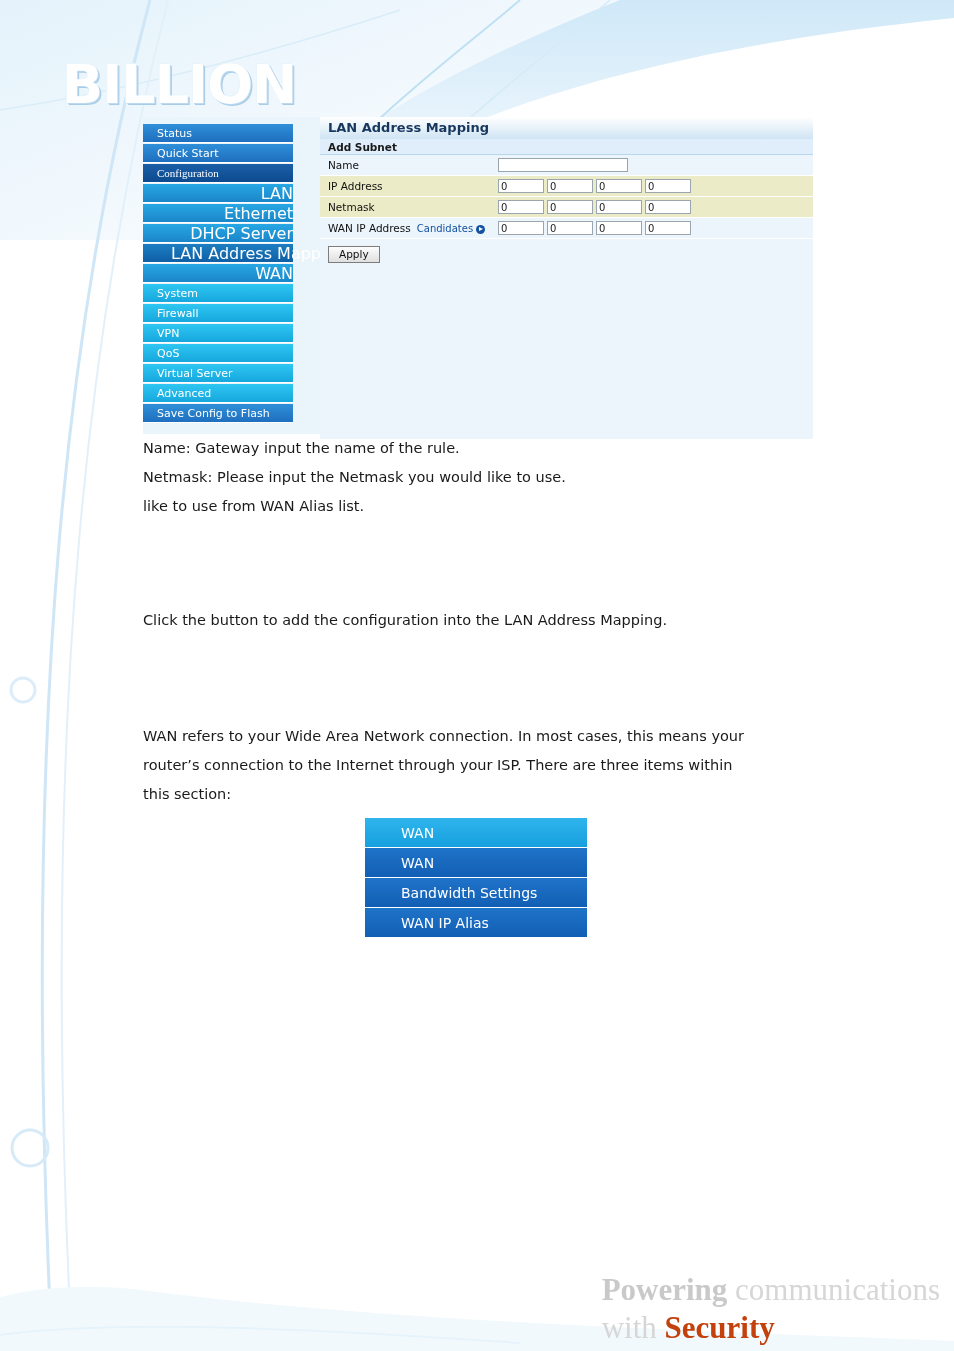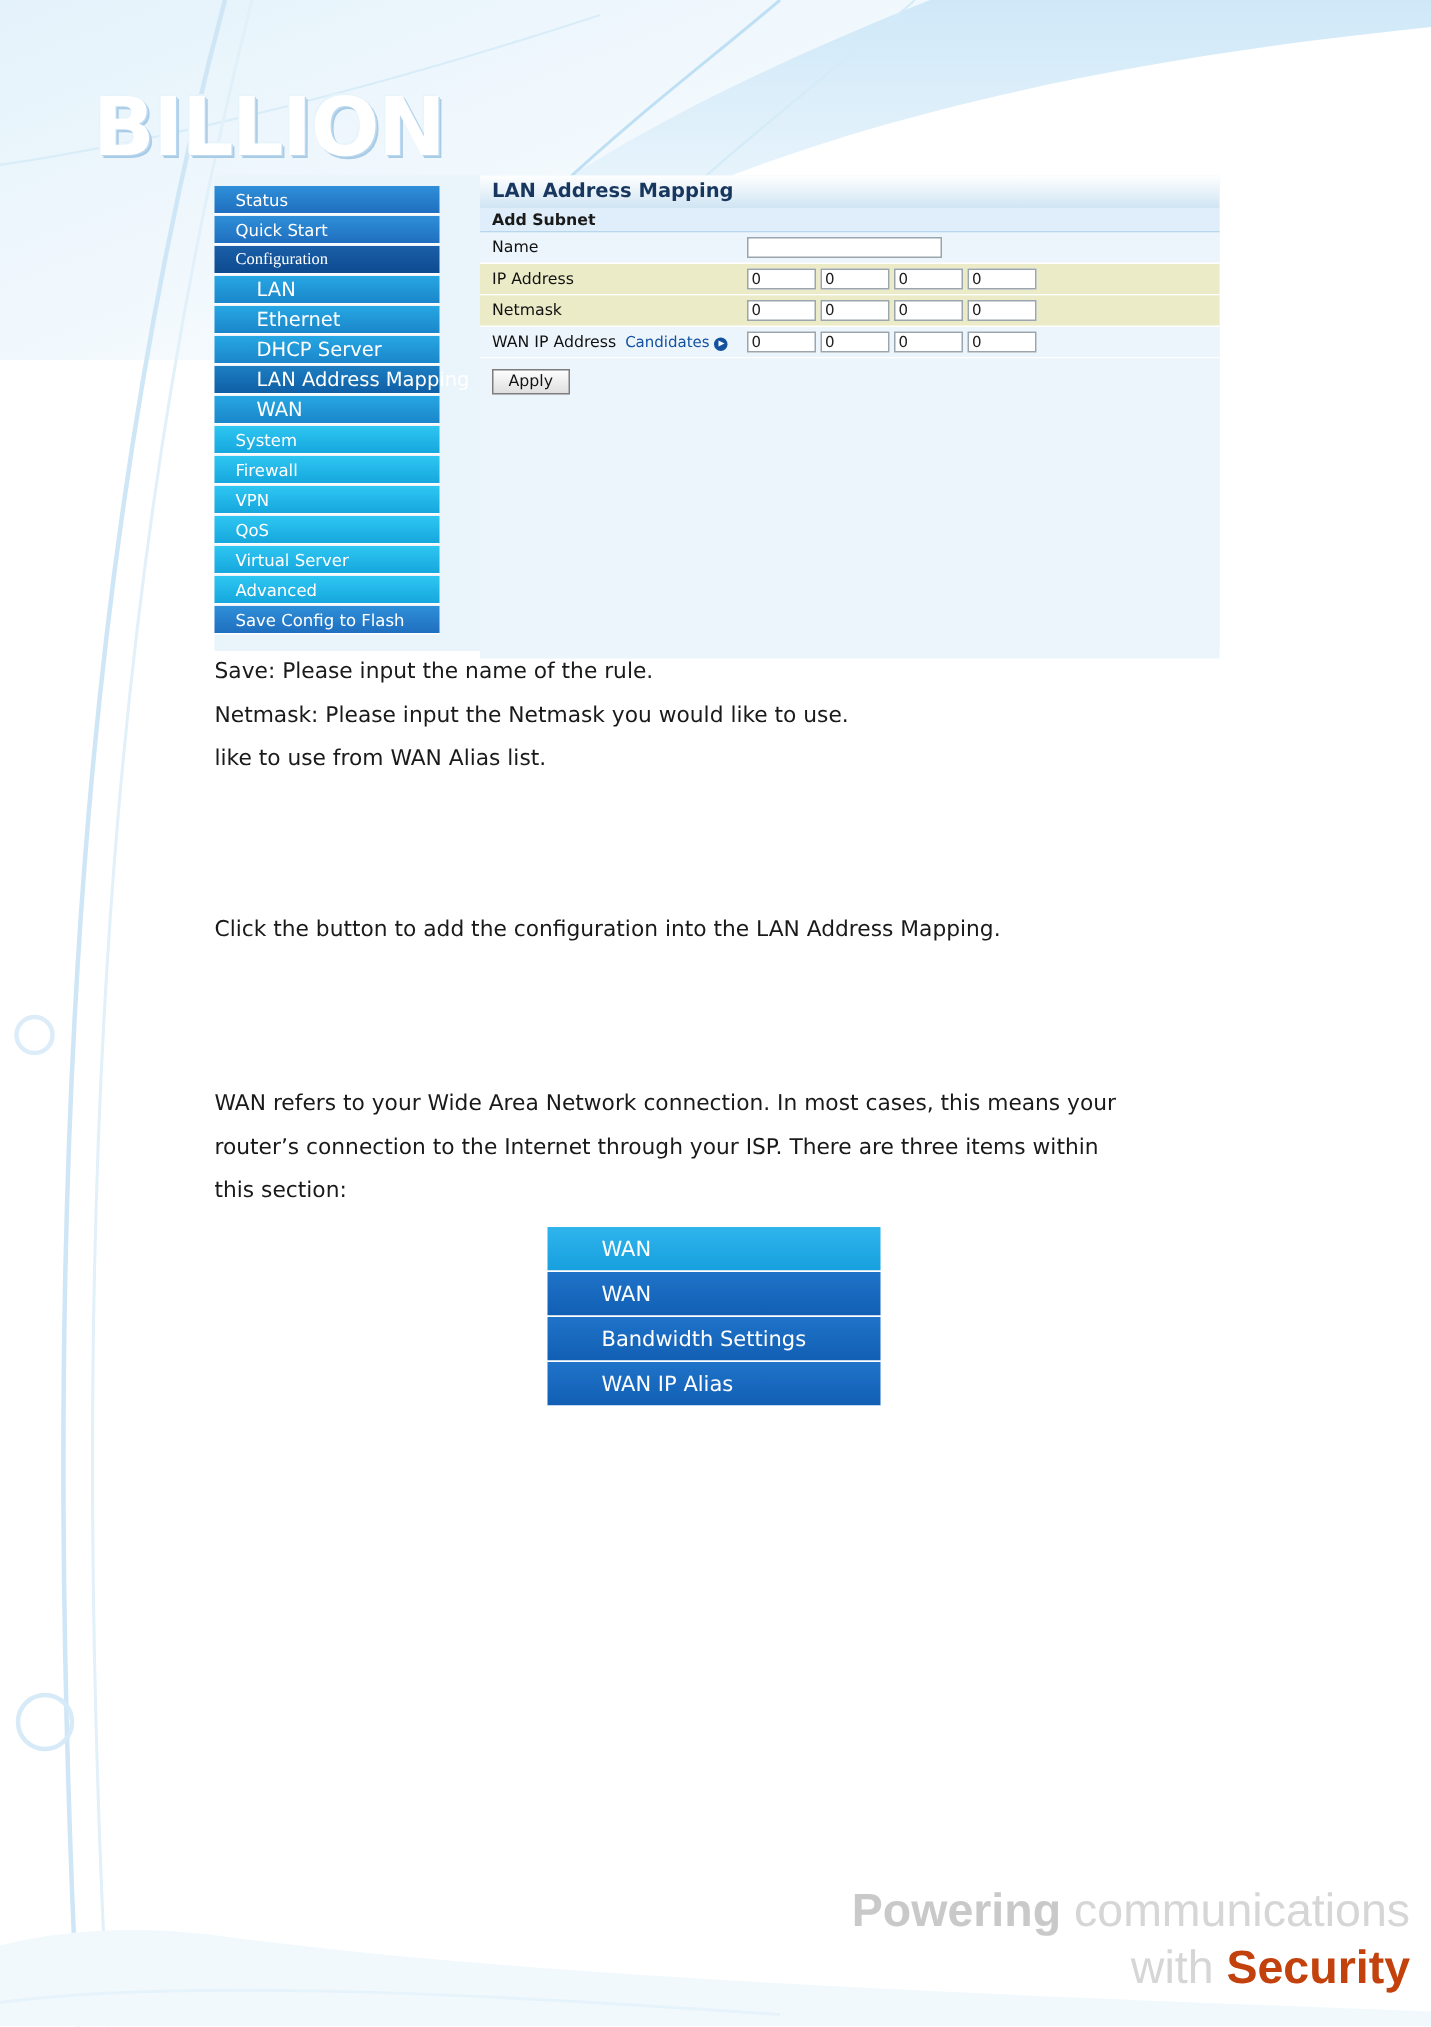--- a/index.html
+++ b/index.html
@@ -91,21 +91,22 @@
   }
   .menu-item.header {
     background: linear-gradient(to bottom, #1b5fa8 0%, #0d4a8f 100%);
     font-weight: normal;
     font-family: Liberation Serif, serif;
   }
   .menu-item.sub {
     padding-left: 28px;
     background: linear-gradient(to bottom, #27a7e4 0%, #1a86c9 100%);
     color: #ffffff;
-    font-size: 13px;
+    font-size: 16px;
+    text-align: right;
   }
   .menu-item.sub.selected {
     background: linear-gradient(to bottom, #1d7ec2 0%, #0f5fa5 100%);
   }
   .menu-item.cyan {
     background: linear-gradient(to bottom, #2ec6f2 0%, #16a7dd 100%);
   }
   .menu-item.flash {
     background: linear-gradient(to bottom, #2f8fd8 0%, #1f6fbf 100%);
   }
@@ -254,24 +255,24 @@
     background: linear-gradient(to bottom, #2fb4ec 0%, #17a0df 100%);
   }
   .wan-menu .row.dark {
     background: linear-gradient(to bottom, #1f73c8 0%, #115fb5 100%);
   }
 
   
   .tagline {
     position: absolute;
     right: 14px;
-    bottom: 20px;
-    text-align: right;
+    bottom: 4px;
+    text-align: left;
     color: #d6d6d6;
-    font-family: Liberation Sans, sans-serif;
+    font-family: Liberation Serif, serif;
   }
   .tagline .l1 {
     font-size: 31px;
     line-height: 38px;
     white-space: nowrap;
   }
   .tagline .l1 b {
     color: #c9c9c9;
     font-weight: bold;
   }
@@ -382,21 +383,21 @@
     </div>
 
     <div class="apply-bar">
       <button class="btn">Apply</button>
     </div>
     <div class="panel-fill"></div>
   </div>
 </div>
 
 <div class="doc-text" id="para-defs">
-  <div>Save: Please input the name of the rule.</div>
+  <div>Name: Gateway input the name of the rule.</div>
   <div>Netmask: Please input the Netmask you would like to use.</div>
   <div>like to use from WAN Alias list.</div>
 </div>
 
 <div class="doc-text" id="para-click">Click the            button to add the configuration into the LAN Address Mapping.</div>
 
 <div class="doc-text" id="para-wan">
   <div>WAN refers to your Wide Area Network connection. In most cases, this means your</div>
   <div>router’s connection to the Internet through your ISP. There are three items within</div>
   <div>this section:</div>

